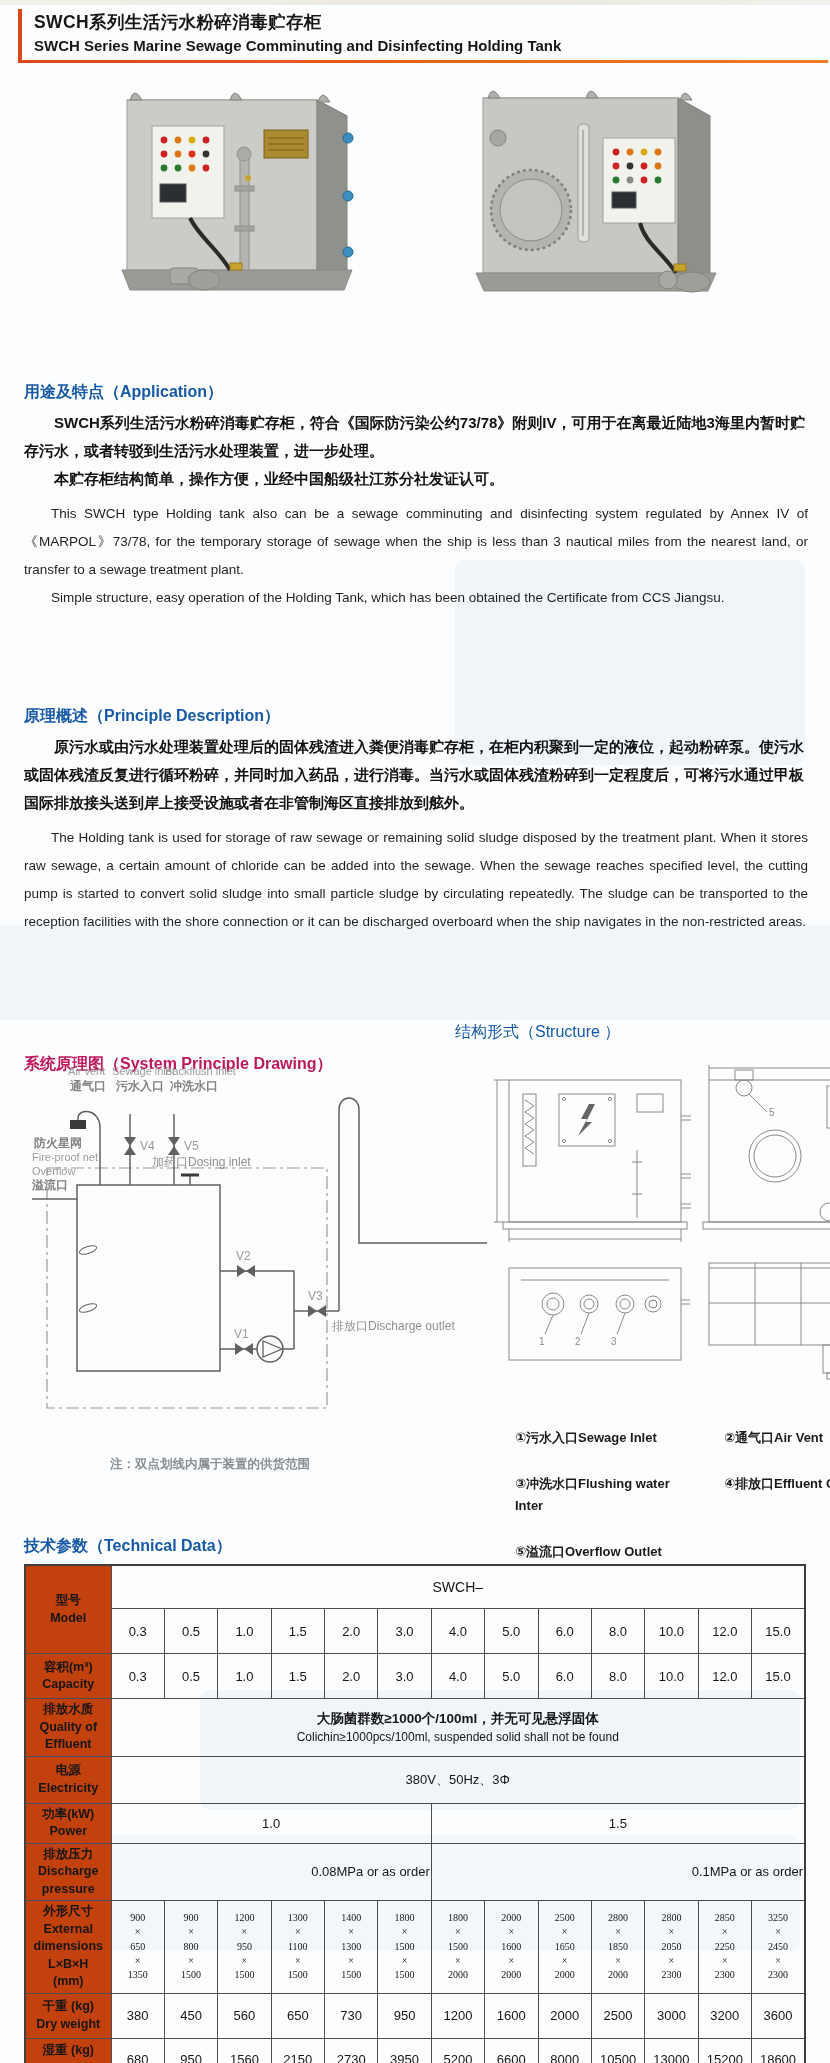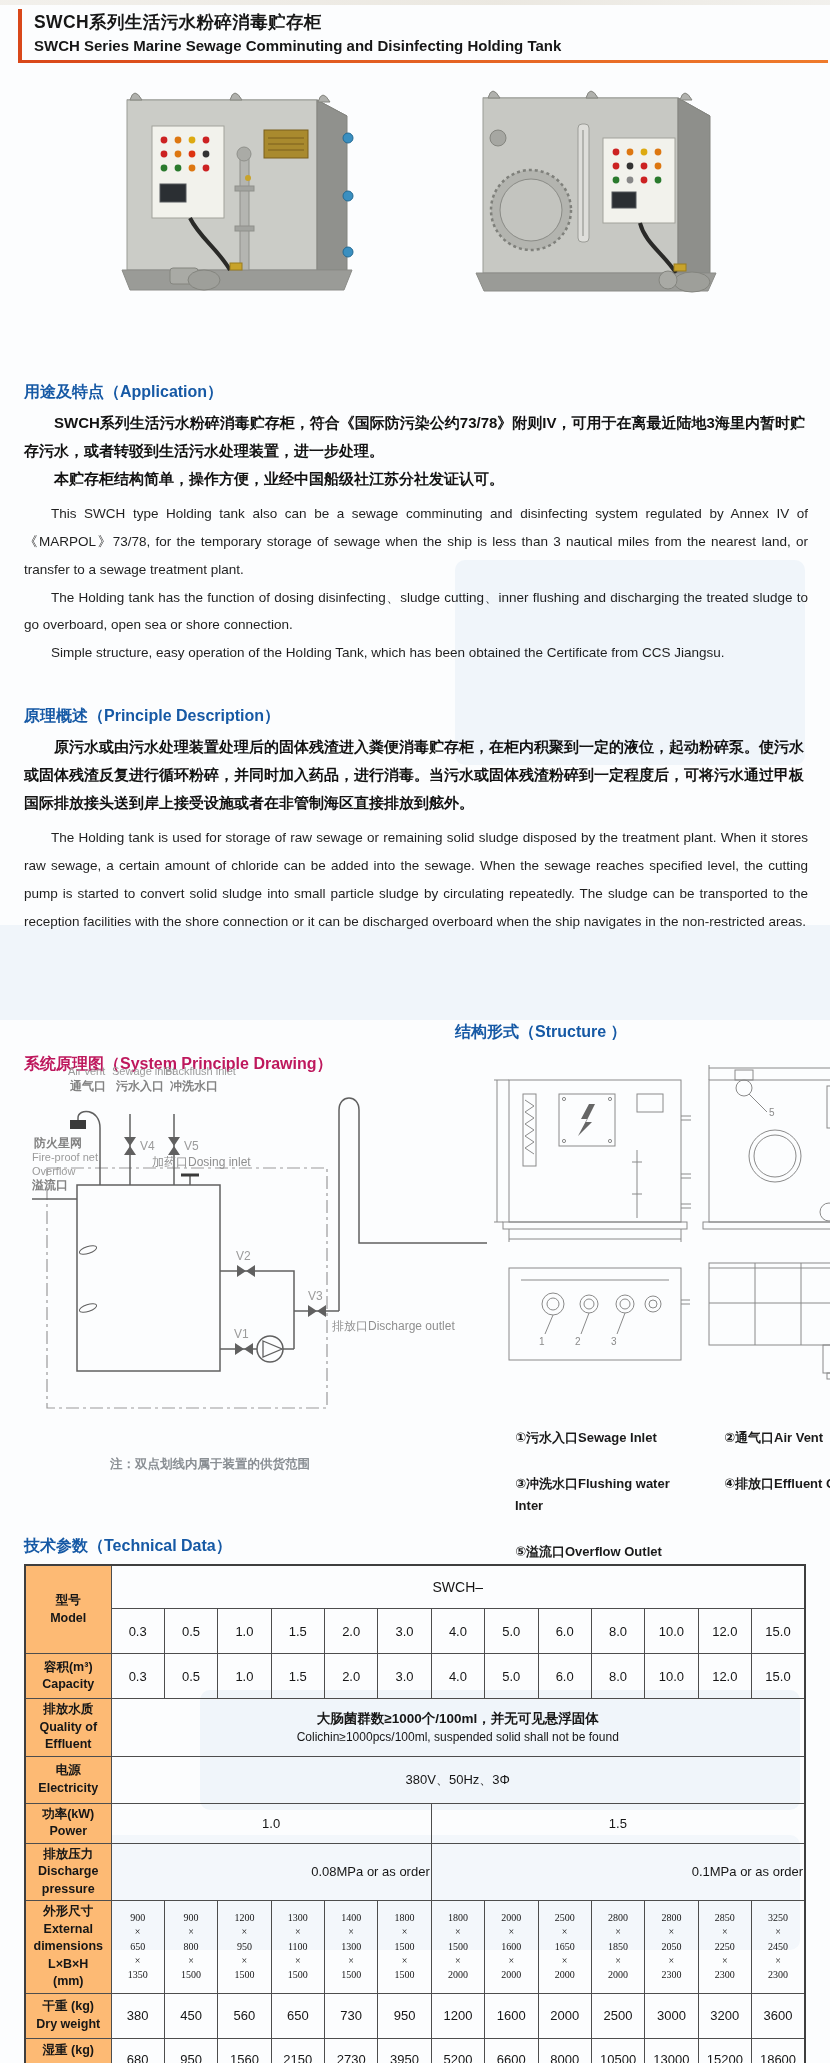--- a/index.html
+++ b/index.html
@@ -20,34 +20,34 @@
   .photos{position:absolute;top:58px;left:0;width:830px;height:242px;display:flex;justify-content:center;gap:36px;z-index:1;}
 
   .section{position:absolute;left:0;width:830px;z-index:1;}
   .sec-heading{color:#1659A5;font-size:16px;font-weight:bold;margin:0 0 6px 24px;}
   .para-cn{font-size:15px;font-weight:700;line-height:1.85;text-indent:2em;margin:0 22px 0 24px;color:#121212;}
   .para-en{font-size:13.5px;line-height:2.06;text-indent:2em;margin:0 22px 0 24px;text-align:justify;color:#1f1f1f;}
   .gap-sm{height:8px;}
 
   .drawing-heads{position:absolute;top:1022px;left:0;width:830px;z-index:1;}
   .dh-left{position:absolute;left:24px;top:0;color:#be185d;font-size:16px;font-weight:bold;margin-top:32px;}
-  .dh-right{position:absolute;left:455px;top:0;color:#1659A5;font-size:16px;font-weight:bold;}
+  .dh-right{position:absolute;left:455px;top:0;color:#1659A5;font-size:16px;font-weight:normal;}
 
   .drawings{position:absolute;top:1058px;left:0;width:830px;display:flex;z-index:1;}
   .draw-left{width:455px;margin-left:32px;}
   .draw-right{width:375px;}
   .sys-note{margin:4px 0 0 78px;font-size:12.5px;font-weight:bold;color:#8a8f94;}
   .legend{display:grid;grid-template-columns:185px 160px;margin:30px 0 0 28px;line-height:22px;gap:24px;}
   .legend div{font-size:13px;font-weight:bold;color:#1a1a1a;}
 
   .tech-heading{position:absolute;top:1536px;left:24px;color:#1659A5;font-size:16px;font-weight:bold;z-index:1;}
   .tbl-wrap{position:absolute;top:1564px;left:24px;width:782px;z-index:1;}
   table{border-collapse:collapse;width:782px;table-layout:fixed;border:2px solid #3f3f3f;background:transparent;}
   th,td{border:1px solid #4d4d4d;text-align:center;vertical-align:middle;padding:2px 1px;}
-  th.lbl{background:#fdba74;font-size:12.5px;font-weight:bold;white-space:pre-line;line-height:1.4;color:#161616;}
+  th.lbl{background:#c2410c;font-size:12.5px;font-weight:bold;white-space:pre-line;line-height:1.4;color:#161616;}
   td{font-size:13px;color:#161616;}
   td.series{height:38px;font-size:14px;}
   tr.r-models td{height:40px;}
   tr.r-capacity td{height:40px;}
   td.quality{height:48px;}
   .q-cn{display:block;font-size:13.5px;font-weight:bold;}
   .q-en{display:block;font-size:12px;margin-top:2px;}
   td.elec{height:42px;}
   td.power{height:34px;}
   td.press{height:50px;text-align:right;}
@@ -173,21 +173,20 @@
       </g>
     </svg>
   </div>
 
   <div class="section" style="top:382px;">
     <div class="sec-heading">用途及特点（Application）</div>
     <p class="para-cn">SWCH系列生活污水粉碎消毒贮存柜，符合《国际防污染公约73/78》附则IV，可用于在离最近陆地3海里内暂时贮存污水，或者转驳到生活污水处理装置，进一步处理。</p>
     <p class="para-cn">本贮存柜结构简单，操作方便，业经中国船级社江苏分社发证认可。</p>
     <div class="gap-sm"></div>
     <p class="para-en">This SWCH type Holding tank also can be a sewage comminuting and disinfecting system regulated by Annex IV of 《MARPOL》73/78, for the temporary storage of sewage when the ship is less than 3 nautical miles from the nearest land, or transfer to a sewage treatment plant.</p>
-    <p class="para-en">The Holding tank has the function of dosing disinfecting、sludge cutting、inner flushing and discharging the treated sludge to go overboard, open sea or shore connection.</p>
     <p class="para-en">Simple structure, easy operation of the Holding Tank, which has been obtained the Certificate from CCS Jiangsu.</p>
   </div>
 
   <div class="section" style="top:706px;">
     <div class="sec-heading">原理概述（Principle Description）</div>
     <p class="para-cn">原污水或由污水处理装置处理后的固体残渣进入粪便消毒贮存柜，在柜内积聚到一定的液位，起动粉碎泵。使污水或固体残渣反复进行循环粉碎，并同时加入药品，进行消毒。当污水或固体残渣粉碎到一定程度后，可将污水通过甲板国际排放接头送到岸上接受设施或者在非管制海区直接排放到舷外。</p>
     <div class="gap-sm"></div>
     <p class="para-en">The Holding tank is used for storage of raw sewage or remaining solid sludge disposed by the treatment plant. When it stores raw sewage, a certain amount of chloride can be added into the sewage. When the sewage reaches specified level, the cutting pump is started to convert solid sludge into small particle sludge by circulating repeatedly. The sludge can be transported to the reception facilities with the shore connection or it can be discharged overboard when the ship navigates in the non-restricted areas.</p>
   </div>
 

